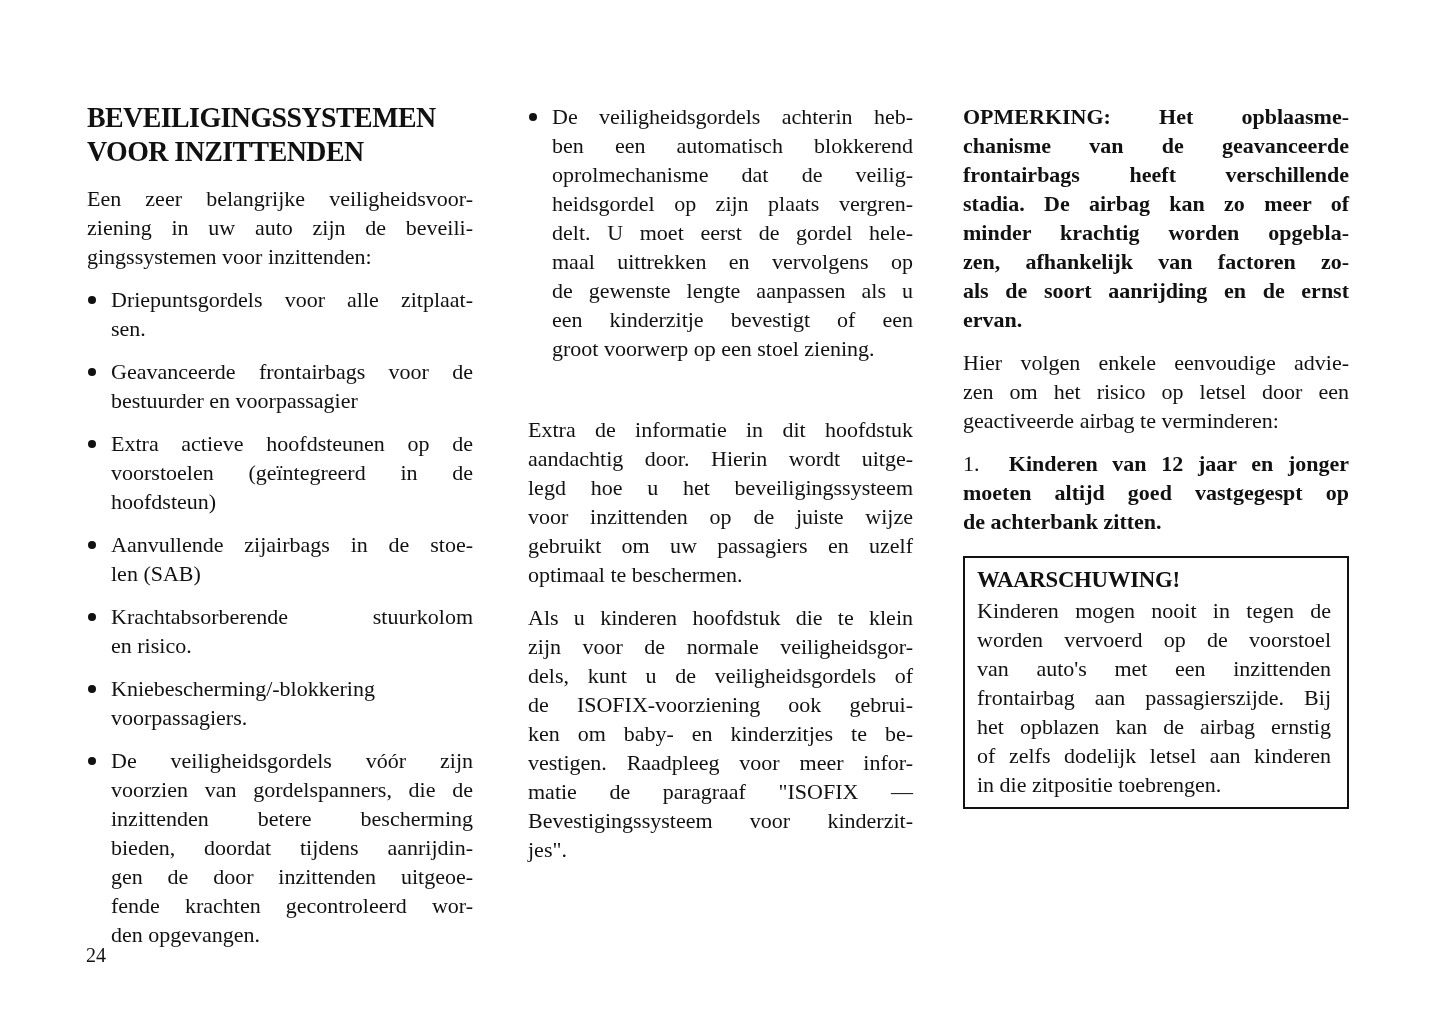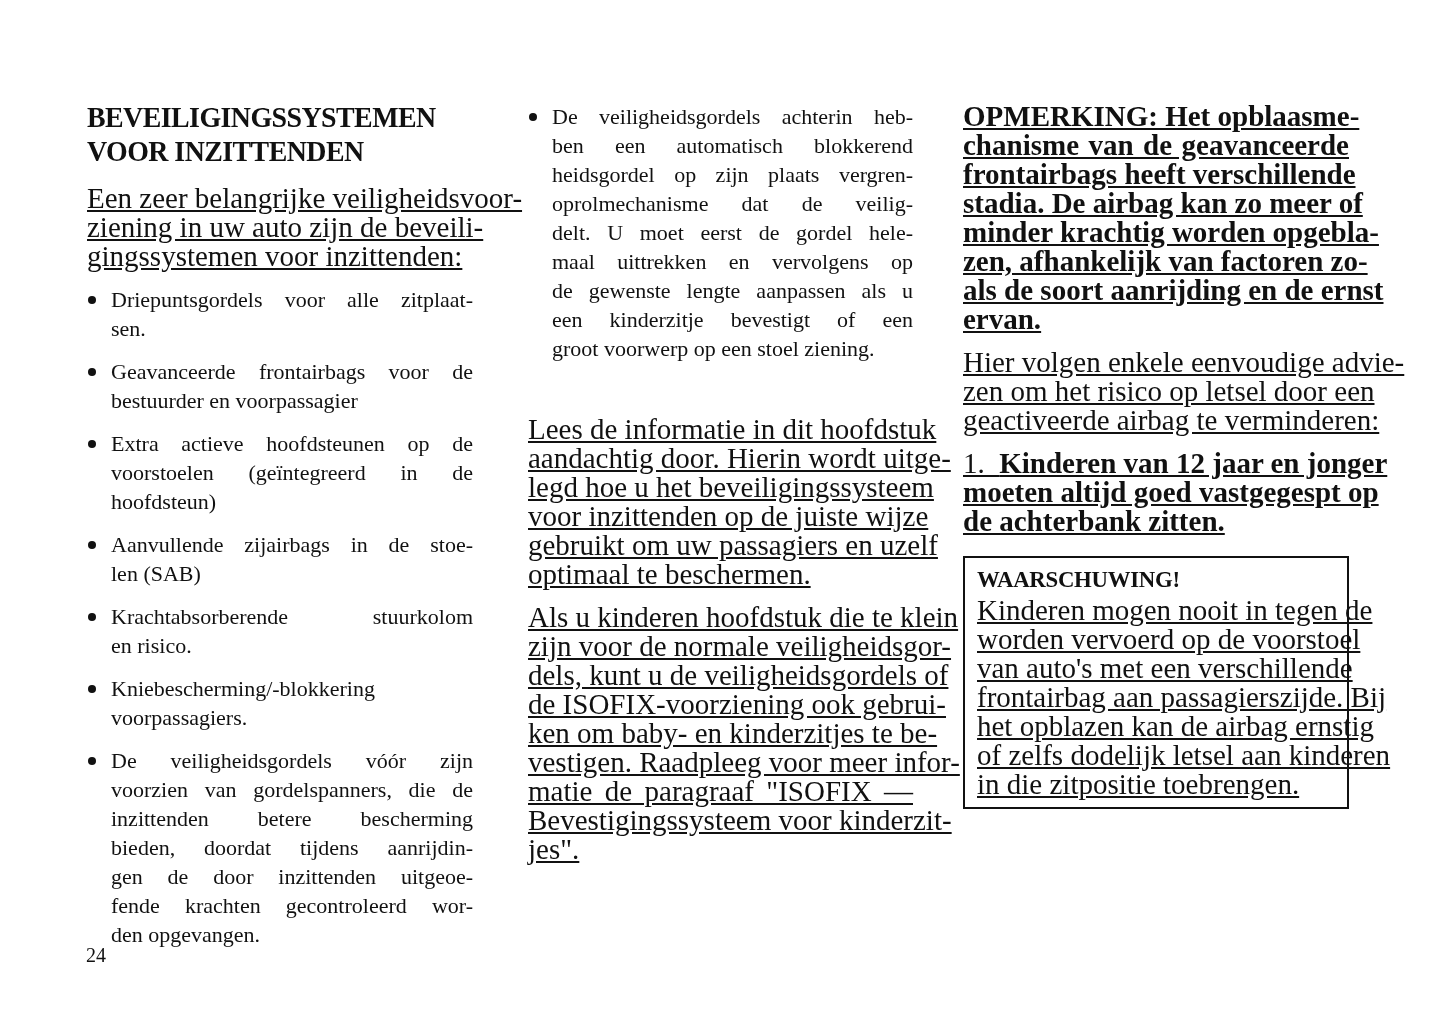--- a/index.html
+++ b/index.html
@@ -11,21 +11,21 @@
   .col { position: absolute; top: 56px; margin-top: 44px; }
   #col1 { left: 87px; width: 386px; }
   #col2 { left: 528px; width: 385px; top: 58px; }
   #col3 { left: 963px; width: 386px; top: 58px; }
 
   .heading {
     font-weight: bold; font-size: 30px; line-height: 34px; letter-spacing: -0.6px;
     margin: 0 0 16px 0; transform: scaleX(0.93); transform-origin: left;
     white-space: nowrap;
   }
-  .para { font-size: 29px; line-height: 29px; margin: 0 0 14px 0; text-decoration: underline; }
+  .para { font-size: 22px; line-height: 29px; margin: 0 0 14px 0; }
   .line {
     display: block; text-align: justify; text-align-last: justify;
     white-space: nowrap; height: 29px;
   }
   .line.last { text-align-last: left; }
   .bullet { position: relative; padding-left: 24px; font-size: 22px; line-height: 29px; margin: 0 0 14px 0; }
   .bullet .dot {
     position: absolute; left: 1px; top: 11px; width: 8px; height: 8px;
     border-radius: 50%; background: #111111;
   }
@@ -103,32 +103,32 @@
       </div>
     </div>
 </div>
 
 <div class="col" id="col2">
   <div>
       <div class="bullet">
         <span class="dot"></span>
         <span class="line">De veiligheidsgordels achterin heb-</span>
         <span class="line">ben een automatisch blokkerend</span>
+        <span class="line">oprolmechanisme dat de veilig-</span>
         <span class="line">heidsgordel op zijn plaats vergren-</span>
-        <span class="line">oprolmechanisme dat de veilig-</span>
         <span class="line">delt. U moet eerst de gordel hele-</span>
         <span class="line">maal uittrekken en vervolgens op</span>
         <span class="line">de gewenste lengte aanpassen als u</span>
         <span class="line">een kinderzitje bevestigt of een</span>
         <span class="line last">groot voorwerp op een stoel ziening.</span>
       </div>
     </div>
   <div class="spacer-big"></div>
   <div class="para">
-      <span class="line">Lees de informatie in dit hoofdstuk</span>
+      <span class="line">Extra de informatie in dit hoofdstuk</span>
       <span class="line">aandachtig door. Hierin wordt uitge-</span>
       <span class="line">legd hoe u het beveiligingssysteem</span>
       <span class="line">voor inzittenden op de juiste wijze</span>
       <span class="line">gebruikt om uw passagiers en uzelf</span>
       <span class="line last">optimaal te beschermen.</span>
     </div>
   <div class="para">
       <span class="line">Als u kinderen hoofdstuk die te klein</span>
       <span class="line">zijn voor de normale veiligheidsgor-</span>
       <span class="line">dels, kunt u de veiligheidsgordels of</span>
@@ -160,21 +160,21 @@
   <div class="para bold" id="numbered-item">
       <span class="line"><span class="num">1.&nbsp; </span>Kinderen van 12 jaar en jonger</span>
       <span class="line">moeten altijd goed vastgegespt op</span>
       <span class="line last">de achterbank zitten.</span>
     </div>
   <div class="warning-box">
     <div class="warning-title">WAARSCHUWING!</div>
     <div class="para">
         <span class="line">Kinderen mogen nooit in tegen de</span>
         <span class="line">worden vervoerd op de voorstoel</span>
-        <span class="line">van auto's met een verschillende</span>
+        <span class="line">van auto's met een inzittenden</span>
         <span class="line">frontairbag aan passagierszijde. Bij</span>
         <span class="line">het opblazen kan de airbag ernstig</span>
         <span class="line">of zelfs dodelijk letsel aan kinderen</span>
         <span class="line last">in die zitpositie toebrengen.</span>
       </div>
   </div>
 </div>
 
 <div class="page-number">24</div>
 

